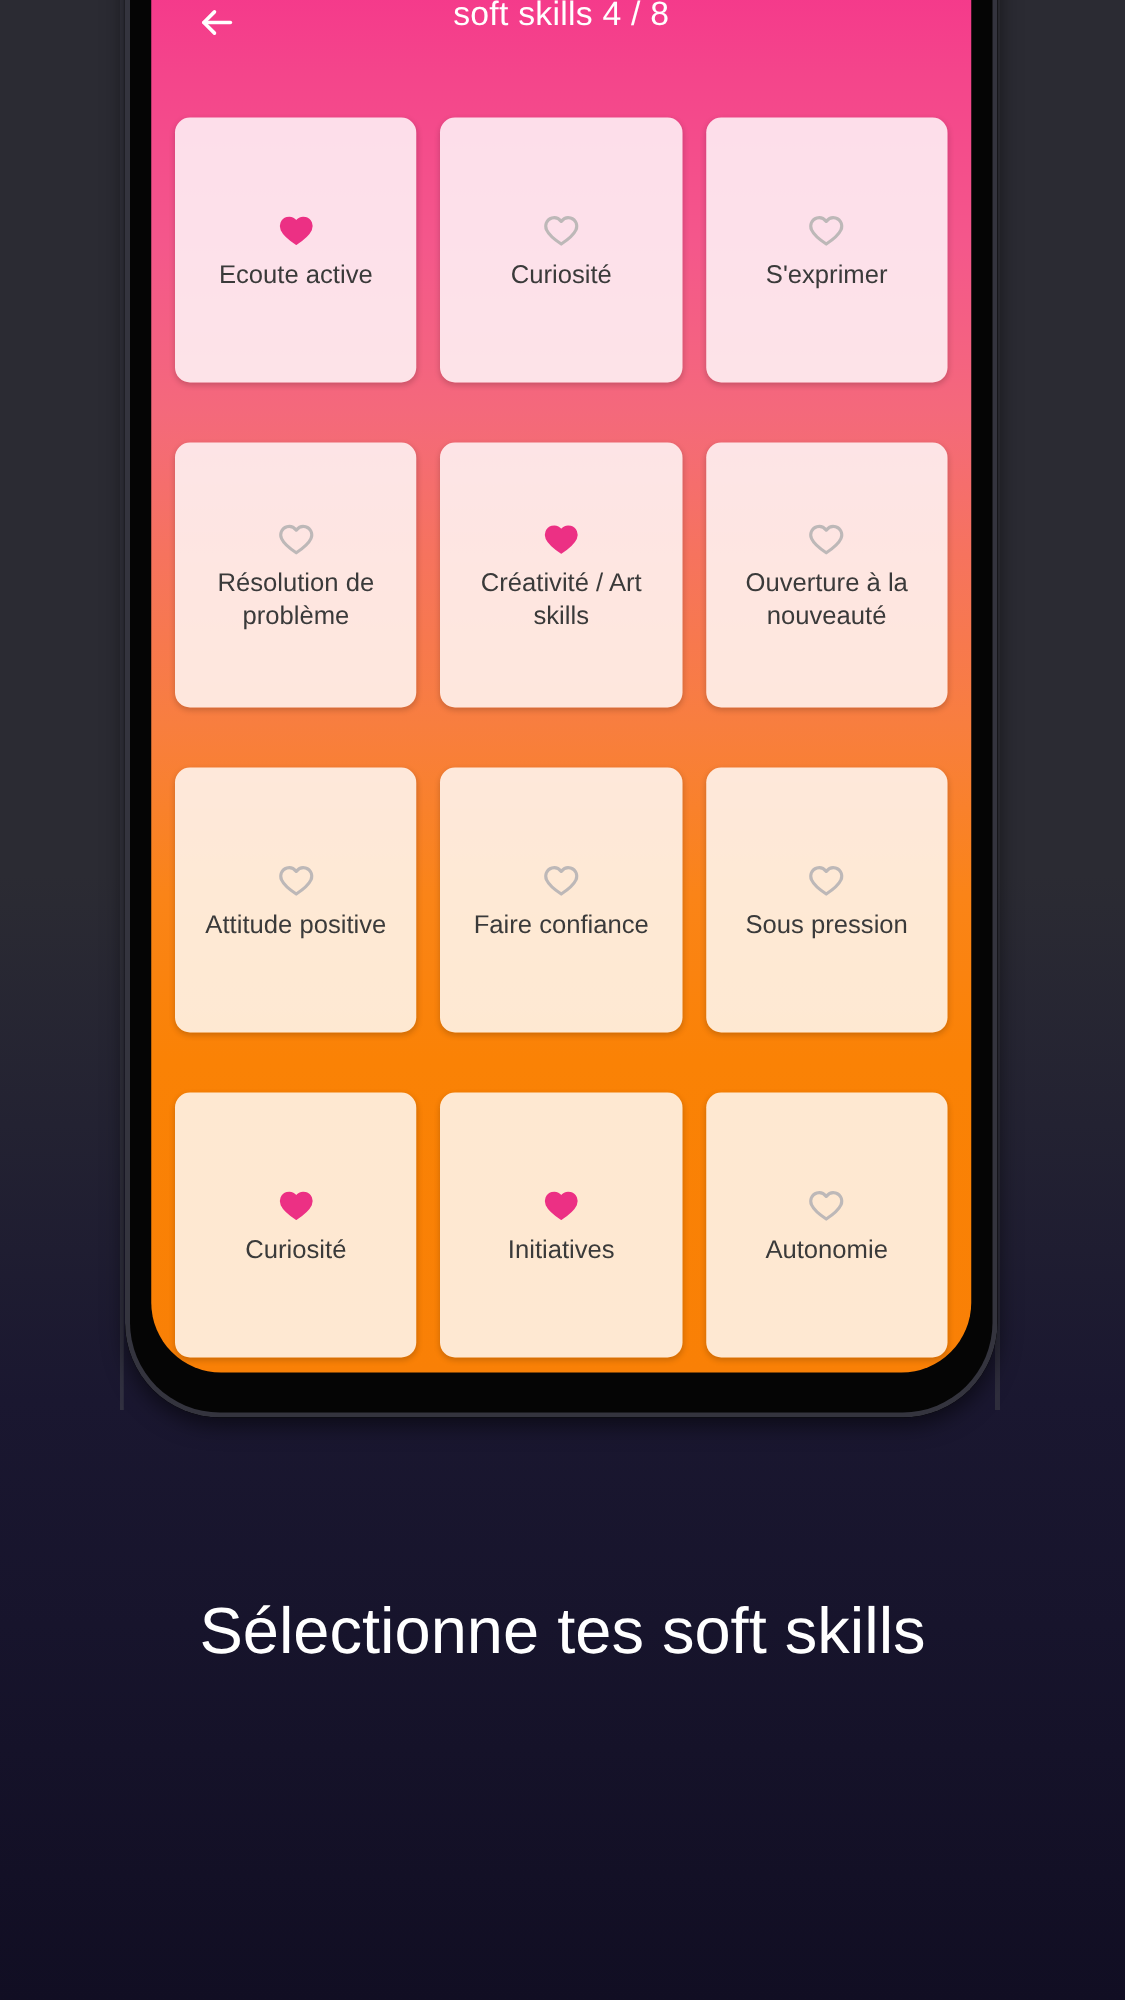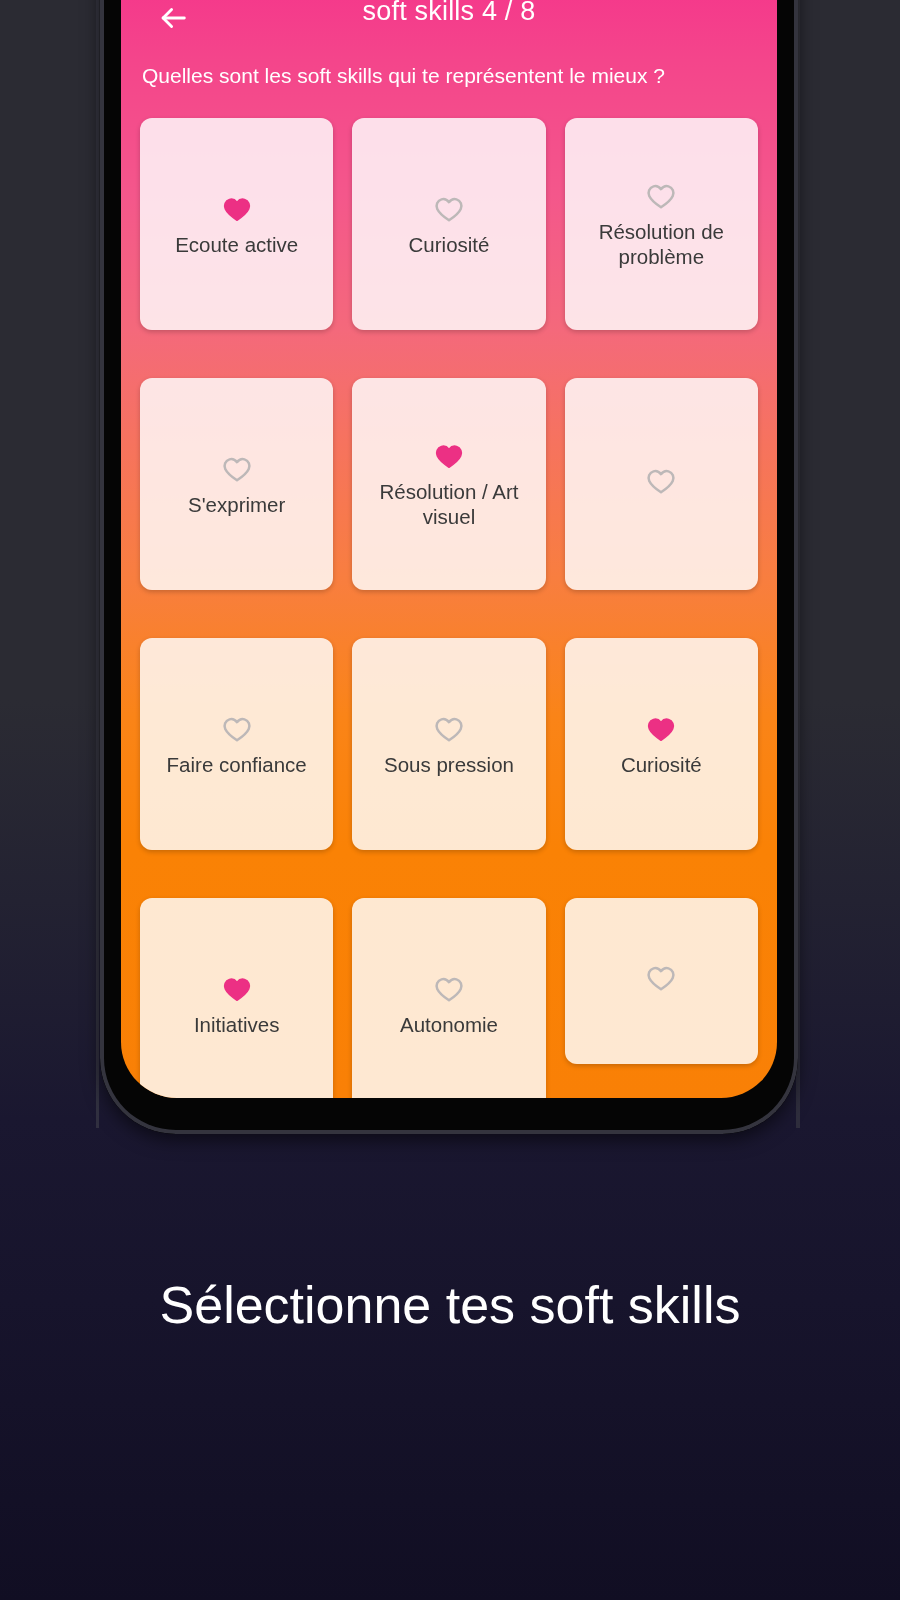--- a/index.html
+++ b/index.html
@@ -191,21 +191,20 @@
         <span>
           <svg width="34" height="34" viewBox="0 0 24 24" fill="none" stroke="#ffffff" stroke-width="2" stroke-linecap="round" stroke-linejoin="round">
             <line x1="20" y1="12" x2="5" y2="12"></line>
             <polyline points="11 18 5 12 11 6"></polyline>
           </svg>
         </span>
       </div>
       <div class="appbar-title">soft skills 4 / 8</div>
     </div>
 
-    <div class="prompt">Quelles sont les soft skills qui te représentent le mieux ?</div>
 
     <div class="grid">
         <div class="card">
           <div class="card-heart">
             <svg width="30" height="30" viewBox="0 0 24 24" fill="#ec3084" stroke="#ec3084" stroke-width="1.2" stroke-linejoin="round">
               <path d="M12 21s-7.5-4.9-9.4-9.03C1.2 8.9 2.6 5.3 6 4.3c2.2-.65 4.4.2 6 2.2 1.6-2 3.8-2.85 6-2.2 3.4 1 4.8 4.6 3.4 7.67C19.5 16.1 12 21 12 21z"></path>
             </svg>
           </div>
           <div class="card-label">Ecoute active</div>
         </div>
@@ -216,44 +215,53 @@
             </svg>
           </div>
           <div class="card-label">Curiosité</div>
         </div>
         <div class="card">
           <div class="card-heart">
             <svg width="30" height="30" viewBox="0 0 24 24" fill="none" stroke="#bdb8b8" stroke-width="2" stroke-linejoin="round">
               <path d="M12 21s-7.5-4.9-9.4-9.03C1.2 8.9 2.6 5.3 6 4.3c2.2-.65 4.4.2 6 2.2 1.6-2 3.8-2.85 6-2.2 3.4 1 4.8 4.6 3.4 7.67C19.5 16.1 12 21 12 21z"></path>
             </svg>
           </div>
+          <div class="card-label">S'exprimer</div>
+        </div>
+        <div class="card">
+          <div class="card-heart">
+            <svg width="30" height="30" viewBox="0 0 24 24" fill="none" stroke="#bdb8b8" stroke-width="2" stroke-linejoin="round">
+              <path d="M12 21s-7.5-4.9-9.4-9.03C1.2 8.9 2.6 5.3 6 4.3c2.2-.65 4.4.2 6 2.2 1.6-2 3.8-2.85 6-2.2 3.4 1 4.8 4.6 3.4 7.67C19.5 16.1 12 21 12 21z"></path>
+            </svg>
+          </div>
           <div class="card-label">Résolution de problème</div>
         </div>
         <div class="card">
           <div class="card-heart">
-            <svg width="30" height="30" viewBox="0 0 24 24" fill="none" stroke="#bdb8b8" stroke-width="2" stroke-linejoin="round">
-              <path d="M12 21s-7.5-4.9-9.4-9.03C1.2 8.9 2.6 5.3 6 4.3c2.2-.65 4.4.2 6 2.2 1.6-2 3.8-2.85 6-2.2 3.4 1 4.8 4.6 3.4 7.67C19.5 16.1 12 21 12 21z"></path>
-            </svg>
-          </div>
-          <div class="card-label">S'exprimer</div>
-        </div>
-        <div class="card">
-          <div class="card-heart">
             <svg width="30" height="30" viewBox="0 0 24 24" fill="#ec3084" stroke="#ec3084" stroke-width="1.2" stroke-linejoin="round">
               <path d="M12 21s-7.5-4.9-9.4-9.03C1.2 8.9 2.6 5.3 6 4.3c2.2-.65 4.4.2 6 2.2 1.6-2 3.8-2.85 6-2.2 3.4 1 4.8 4.6 3.4 7.67C19.5 16.1 12 21 12 21z"></path>
             </svg>
           </div>
-          <div class="card-label">Résolution / Art visuel</div>
-        </div>
-        <div class="card">
-          <div class="card-heart">
-            <svg width="30" height="30" viewBox="0 0 24 24" fill="none" stroke="#bdb8b8" stroke-width="2" stroke-linejoin="round">
-              <path d="M12 21s-7.5-4.9-9.4-9.03C1.2 8.9 2.6 5.3 6 4.3c2.2-.65 4.4.2 6 2.2 1.6-2 3.8-2.85 6-2.2 3.4 1 4.8 4.6 3.4 7.67C19.5 16.1 12 21 12 21z"></path>
-            </svg>
-          </div>
+          <div class="card-label">Créativité / Art skills</div>
+        </div>
+        <div class="card">
+          <div class="card-heart">
+            <svg width="30" height="30" viewBox="0 0 24 24" fill="none" stroke="#bdb8b8" stroke-width="2" stroke-linejoin="round">
+              <path d="M12 21s-7.5-4.9-9.4-9.03C1.2 8.9 2.6 5.3 6 4.3c2.2-.65 4.4.2 6 2.2 1.6-2 3.8-2.85 6-2.2 3.4 1 4.8 4.6 3.4 7.67C19.5 16.1 12 21 12 21z"></path>
+            </svg>
+          </div>
+          <div class="card-label">Ouverture à la nouveauté</div>
+        </div>
+        <div class="card">
+          <div class="card-heart">
+            <svg width="30" height="30" viewBox="0 0 24 24" fill="none" stroke="#bdb8b8" stroke-width="2" stroke-linejoin="round">
+              <path d="M12 21s-7.5-4.9-9.4-9.03C1.2 8.9 2.6 5.3 6 4.3c2.2-.65 4.4.2 6 2.2 1.6-2 3.8-2.85 6-2.2 3.4 1 4.8 4.6 3.4 7.67C19.5 16.1 12 21 12 21z"></path>
+            </svg>
+          </div>
+          <div class="card-label">Attitude positive</div>
         </div>
         <div class="card">
           <div class="card-heart">
             <svg width="30" height="30" viewBox="0 0 24 24" fill="none" stroke="#bdb8b8" stroke-width="2" stroke-linejoin="round">
               <path d="M12 21s-7.5-4.9-9.4-9.03C1.2 8.9 2.6 5.3 6 4.3c2.2-.65 4.4.2 6 2.2 1.6-2 3.8-2.85 6-2.2 3.4 1 4.8 4.6 3.4 7.67C19.5 16.1 12 21 12 21z"></path>
             </svg>
           </div>
           <div class="card-label">Faire confiance</div>
         </div>
         <div class="card">

